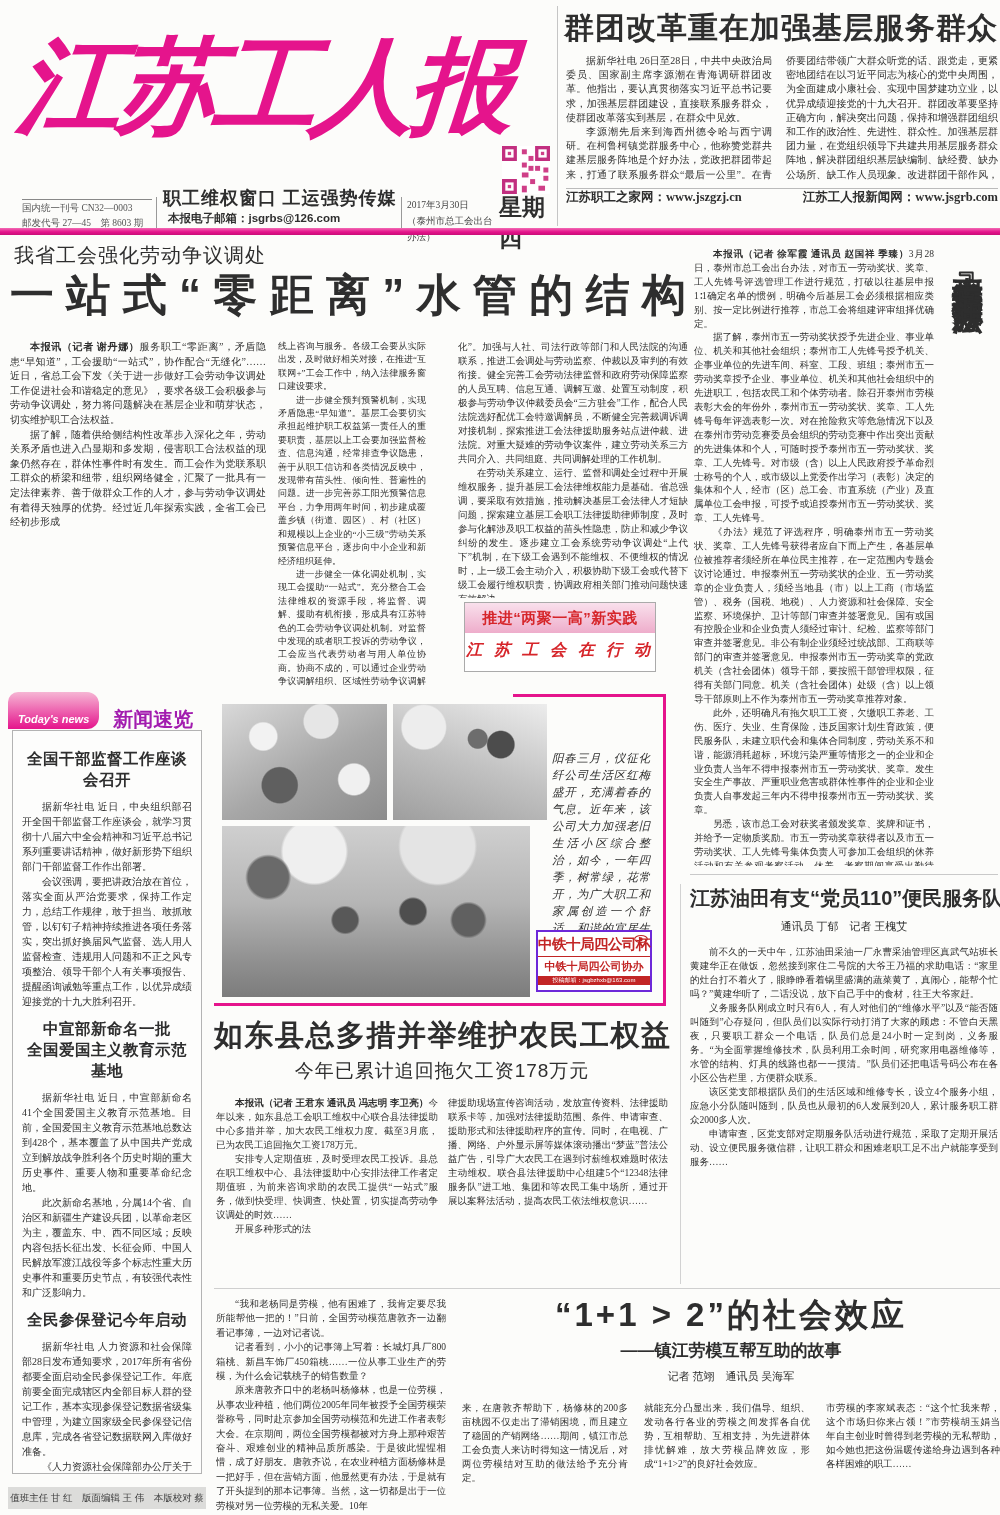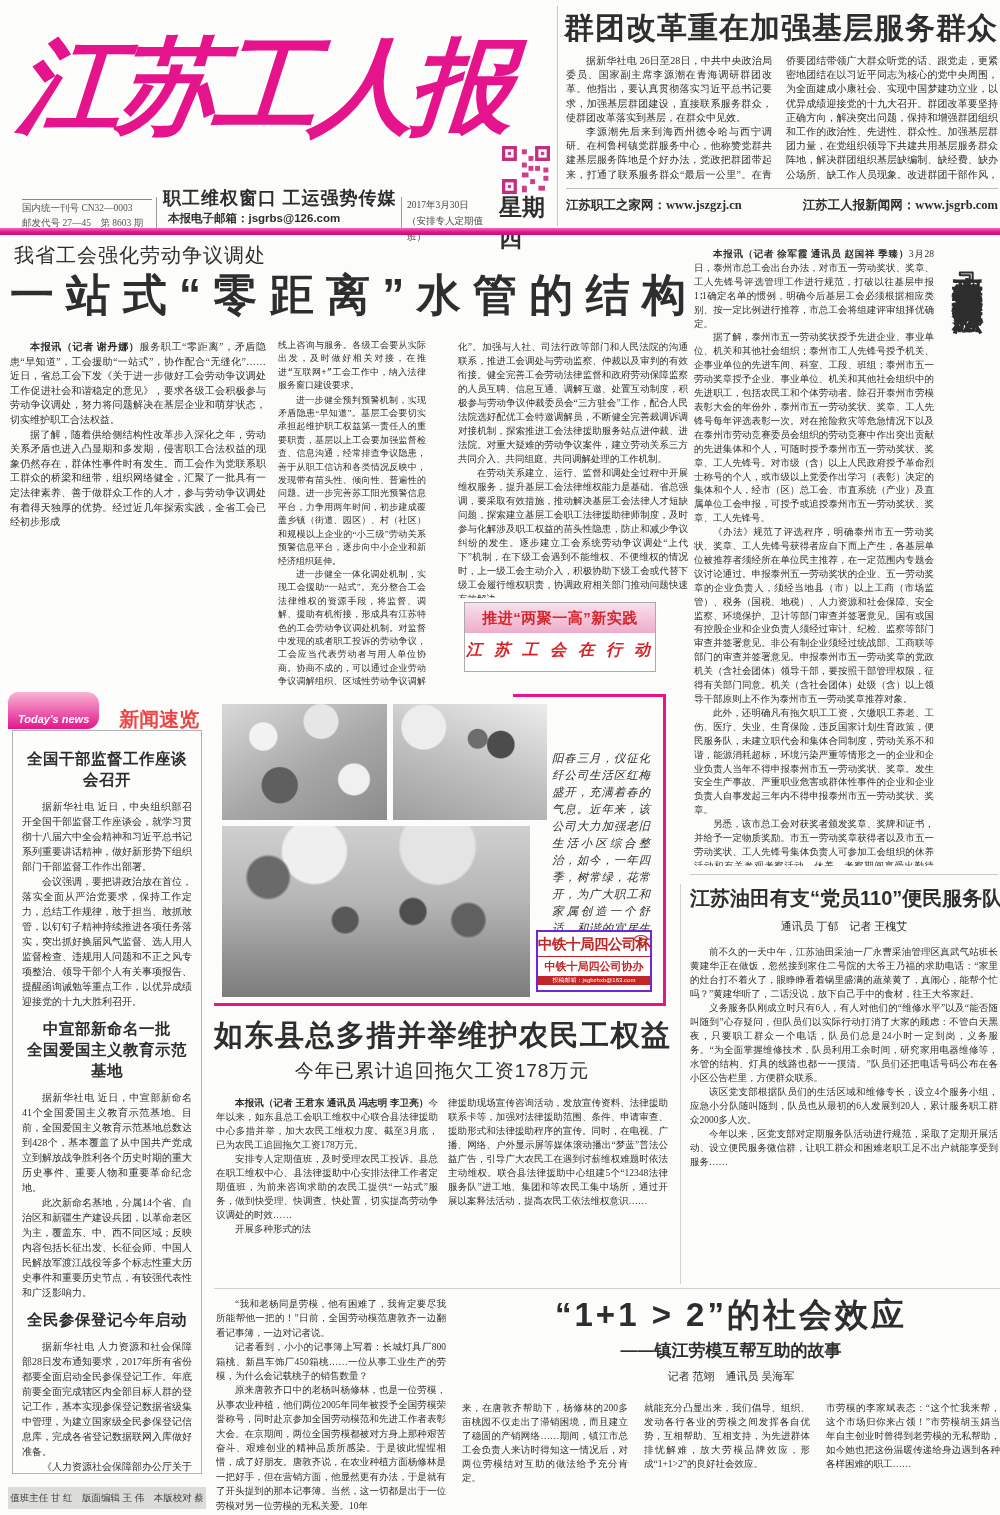--- a/index.html
+++ b/index.html
@@ -21,42 +21,42 @@
   .weekday{left:499px;top:192px;width:58px;font-size:23px;font-weight:900;}
   .vsep{width:1px;background:#999;}
   .hdr-divider{left:557px;top:6px;width:1px;height:220px;background:#c5c5c5;}
   .band{left:0;top:228px;width:1000px;height:7px;background:linear-gradient(#f26bb4,#e5148c 55%,#c90d77);}
   
   .tr-head{left:564px;top:8px;width:434px;font-size:30px;font-weight:900;letter-spacing:1px;
            text-align:justify;text-align-last:justify;}
   .tr-col{top:54px;height:126px;font-size:10px;line-height:14.2px;overflow:hidden;}
   .tr-c1{left:566px;width:206px;} .tr-c2{left:786px;width:212px;}
   .sites{left:566px;top:188px;width:432px;display:flex;justify-content:space-between;
-         font-size:12.5px;font-weight:bold;border-top:1px solid #bbb;padding-top:8px;}
+         font-size:12.5px;font-weight:bold;border-top:1px solid #bbb;}
   
   .kicker{left:14px;top:242px;font-size:20px;letter-spacing:1px;}
   .mainhead{left:10px;top:266px;width:676px;font-size:44px;font-weight:900;
             text-align:justify;text-align-last:justify;white-space:nowrap;}
   .mcol{top:340px;font-size:10px;line-height:14.6px;overflow:hidden;}
   .mc1{left:10px;width:256px;height:350px;}
   .mc2{left:278px;width:148px;height:350px;font-size:9px;line-height:13.4px;}
   .mc3{left:458px;width:230px;height:258px;font-size:9.5px;line-height:14px;}
   .promo{left:464px;top:602px;width:190px;height:68px;border:1px solid #aaa;background:#fff;text-align:center;}
   .promo-l1{background:linear-gradient(#f9e0ec,#eeadcb);font-size:15px;font-weight:900;color:#d6252a;
             line-height:30px;letter-spacing:0.5px;}
   .promo-l2{font-size:16px;font-weight:bold;font-style:italic;color:#d6252a;line-height:34px;letter-spacing:4px;}
   
   .tz{left:694px;top:248px;width:240px;height:618px;font-size:9.5px;line-height:13.9px;overflow:hidden;}
   .vert{left:934px;top:252px;width:64px;height:600px;writing-mode:vertical-rl;
         font-size:31px;font-weight:900;letter-spacing:1.5px;line-height:62px;}
   
   .sb-hdr{left:8px;top:692px;width:198px;height:34px;}
   .sb-tab{display:inline-block;background:linear-gradient(#f6b6d4,#e5148c);color:#fff;font-size:11px;
           font-style:italic;padding:21px 10px 4px;border-radius:10px 12px 12px 0;font-weight:bold;}
-  .sb-title{display:inline-block;color:#ef4444;font-size:20px;font-weight:900;margin-left:16px;vertical-align:middle;}
+  .sb-title{display:inline-block;color:#a21caf;font-size:20px;font-weight:900;margin-left:10px;vertical-align:middle;}
   .sb-box{left:12px;top:730px;width:190px;height:744px;border:1px solid #b3b3b3;background:#fdfdfc;
           padding:8px 9px;box-sizing:border-box;overflow:hidden;}
   .sb-box h3{margin:10px 0 8px;font-size:15.5px;text-align:center;letter-spacing:0.5px;
              font-family:"Liberation Sans","DejaVu Sans",sans-serif;}
   .sb-box p{font-size:10px;line-height:15px;}
   .staff{left:8px;top:1487px;width:198px;height:22px;background:#dcdcda;font-size:9.5px;
          line-height:22px;text-align:center;color:#3c3c3c;}
   
   .photo-wrap{left:214px;top:694px;width:452px;height:312px;border-right:3px solid #e5148c;
               border-bottom:3px solid #e5148c;box-sizing:border-box;}
@@ -148,21 +148,21 @@
   <div class="abs reg">
     <div>国内统一刊号  CN32—0003</div>
     <div>邮发代号 27—45　第 8603 期</div>
   </div>
   <div class="abs vsep" style="left:156px;top:197px;height:34px;"></div>
   <div class="abs slogan">职工维权窗口  工运强势传媒</div>
   <div class="abs email sans">本报电子邮箱：jsgrbs@126.com</div>
   <div class="abs vsep" style="left:401px;top:197px;height:34px;"></div>
   <div class="abs dateb">
     <div>2017年3月30日</div>
-    <div>（安排专人定期值班）</div>
+    <div>（泰州市总工会出台办法）</div>
   </div>
   <div class="abs weekday sans">星期四</div>
   <div class="abs hdr-divider"></div>
 
   <div class="abs tr-head sans">群团改革重在加强基层服务群众</div>
   <div class="abs tr-col tr-c1">
     <p>据新华社电  26日至28日，中共中央政治局委员、国家副主席李源潮在青海调研群团改革。他指出，要认真贯彻落实习近平总书记要求，加强基层群团建设，直接联系服务群众，使群团改革落实到基层，在群众中见效。</p>
     <p>李源潮先后来到海西州德令哈与西宁调研。在柯鲁柯镇党群服务中心，他称赞党群共建基层服务阵地是个好办法，党政把群团带起来，打通了联系服务群众“最后一公里”。在青海大学，他表扬团委通过微信联系了1.6万名团员学生，希望加快建设网上共青团，为共青团插上互联网的翅膀。</p>
 
   </div>
@@ -175,21 +175,21 @@
   </div>
   <div class="abs band"></div>
 
   <div class="abs kicker sans">我省工会强化劳动争议调处</div>
   <div class="abs mainhead sans">一站式“零距离”水管的结构</div>
   <div class="abs mcol mc1">
     <p><b class="lead-b">本报讯（记者 谢丹娜）</b><span>服务职工“零距离”，矛盾隐患“早知道”，工会援助“一站式”，协作配合“无缝化”……近日，省总工会下发《关于进一步做好工会劳动争议调处工作促进社会和谐稳定的意见》，要求各级工会积极参与劳动争议调处，努力将问题解决在基层企业和萌芽状态，切实维护职工合法权益。</span></p>
     <p>据了解，随着供给侧结构性改革步入深化之年，劳动关系矛盾也进入凸显期和多发期，侵害职工合法权益的现象仍然存在，群体性事件时有发生。而工会作为党联系职工群众的桥梁和纽带，组织网络健全，汇聚了一批具有一定法律素养、善于做群众工作的人才，参与劳动争议调处有着得天独厚的优势。经过近几年探索实践，全省工会已经初步形成</p>
   </div>
   <div class="abs mcol mc2">
-    <p style="text-indent:0;font-family:Liberation Mono, monospace;">线上咨询与服务。各级工会要从实际出发，及时做好相关对接，在推进“互联网+”工会工作中，纳入法律服务窗口建设要求。</p>
+    <p style="text-indent:0;">线上咨询与服务。各级工会要从实际出发，及时做好相关对接，在推进“互联网+”工会工作中，纳入法律服务窗口建设要求。</p>
     <p>进一步健全预判预警机制，实现矛盾隐患“早知道”。基层工会要切实承担起维护职工权益第一责任人的重要职责，基层以上工会要加强监督检查、信息沟通，经常排查争议隐患，善于从职工信访和各类情况反映中，发现带有苗头性、倾向性、普遍性的问题。进一步完善苏工阳光预警信息平台，力争用两年时间，初步建成覆盖乡镇（街道、园区）、村（社区）和规模以上企业的“小三级”劳动关系预警信息平台，逐步向中小企业和新经济组织延伸。</p>
     <p>进一步健全一体化调处机制，实现工会援助“一站式”。充分整合工会法律维权的资源手段，将监督、调解、援助有机衔接，形成具有江苏特色的工会劳动争议调处机制。对监督中发现的或者职工投诉的劳动争议，工会应当代表劳动者与用人单位协商。协商不成的，可以通过企业劳动争议调解组织、区域性劳动争议调解组织、工会参与调解等载体，引导和督促劳资双方自愿协商解决，对用人单位违反劳动</p>
   </div>
   <div class="abs mcol mc3">
     <p style="text-indent:0;">化”。加强与人社、司法行政等部门和人民法院的沟通联系，推进工会调处与劳动监察、仲裁以及审判的有效衔接。健全完善工会劳动法律监督和政府劳动保障监察的人员互聘、信息互通、调解互邀、处置互动制度，积极参与劳动争议仲裁委员会“三方驻会”工作，配合人民法院选好配优工会特邀调解员，不断健全完善裁调诉调对接机制，探索推进工会法律援助服务站点进仲裁、进法院。对重大疑难的劳动争议案件，建立劳动关系三方共同介入、共同组庭、共同调解处理的工作机制。</p>
     <p>在劳动关系建立、运行、监督和调处全过程中开展维权服务，提升基层工会法律维权能力是基础。省总强调，要采取有效措施，推动解决基层工会法律人才短缺问题，探索建立基层工会职工法律援助律师制度，及时参与化解涉及职工权益的苗头性隐患，防止和减少争议纠纷的发生。逐步建立工会系统劳动争议调处“上代下”机制，在下级工会遇到不能维权、不便维权的情况时，上一级工会主动介入，积极协助下级工会或代替下级工会履行维权职责，协调政府相关部门推动问题快速有效解决。</p>
   </div>
   <div class="abs promo">
     <div class="promo-l1 sans">推进“两聚一高”新实践</div>
     <div class="promo-l2">江 苏 工 会 在 行 动</div>
@@ -257,21 +257,21 @@
 
   <div class="abs v-rule"></div>
 
   <div class="abs yt">
     <div class="yt-head sans">江苏油田有支“党员110”便民服务队</div>
     <div class="yt-by">通讯员 丁郁　记者 王槐艾</div>
     <div class="yt-body">
       <p>前不久的一天中午，江苏油田采油一厂永曹采油管理区真武气站班长黄建华正在做饭，忽然接到家住二号院的大爷王乃福的求助电话：“家里的灶台打不着火了，眼睁睁看着锅里盛满的蔬菜黄了，真闹心，能帮个忙吗？”黄建华听了，二话没说，放下自己手中的食材，往王大爷家赶。</p>
       <p>义务服务队刚成立时只有6人，有人对他们的“维修水平”以及“能否随叫随到”心存疑问，但队员们以实际行动打消了大家的顾虑：不管白天黑夜，只要职工群众一个电话，队员们总是24小时一定到岗，义务服务。“为全面掌握维修技术，队员利用工余时间，研究家用电器维修等，水管的结构、灯具的线路也都一一摸清。”队员们还把电话号码公布在各小区公告栏里，方便群众联系。</p>
       <p>该区党支部根据队员们的生活区域和维修专长，设立4个服务小组，应急小分队随叫随到，队员也从最初的6人发展到20人，累计服务职工群众2000多人次。</p>
-      <p>今年以来，区党支部对定期服务队活动进行规范，采取了定期开展活动、设立便民服务微信群，让职工群众和困难老职工足不出户就能享受到服务……</p>
+      <p>申请审查，区党支部对定期服务队活动进行规范，采取了定期开展活动、设立便民服务微信群，让职工群众和困难老职工足不出户就能享受到服务……</p>
     </div>
   </div>
 
   <div class="abs zj">
     <div class="zj-lead">
       <p>“我和老杨同是劳模，他有困难了，我肯定要尽我所能帮他一把的！”日前，全国劳动模范唐敦齐一边翻看记事簿，一边对记者说。</p>
       <p>记者看到，小小的记事簿上写着：长城灯具厂800箱桃、新昌车饰厂450箱桃……一位从事工业生产的劳模，为什么会记载桃子的销售数量？</p>
       <p>原来唐敦齐口中的老杨叫杨修林，也是一位劳模，从事农业种植，他们两位2005年同年被授予全国劳模荣誉称号，同时赴京参加全国劳动模范和先进工作者表彰大会。在京期间，两位全国劳模都被对方身上那种艰苦奋斗、艰难创业的精神品质所感染。于是彼此惺惺相惜，成了好朋友。唐敦齐说，在农业种植方面杨修林是一把好手，但在营销方面，他显然更有办法，于是就有了开头提到的那本记事簿。当然，这一切都是出于一位劳模对另一位劳模的无私关爱。10年</p>
     </div>
     <div class="zj-head sans">“1+1 &gt; 2”的社会效应</div>

